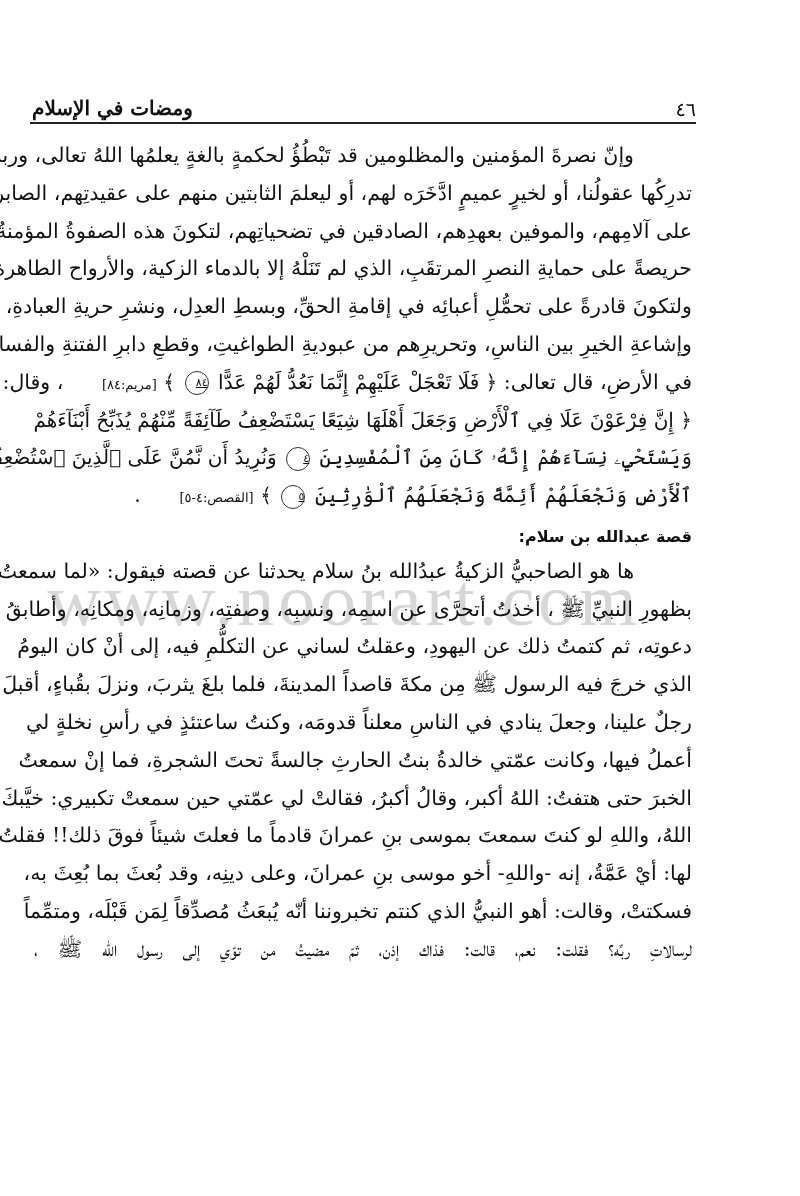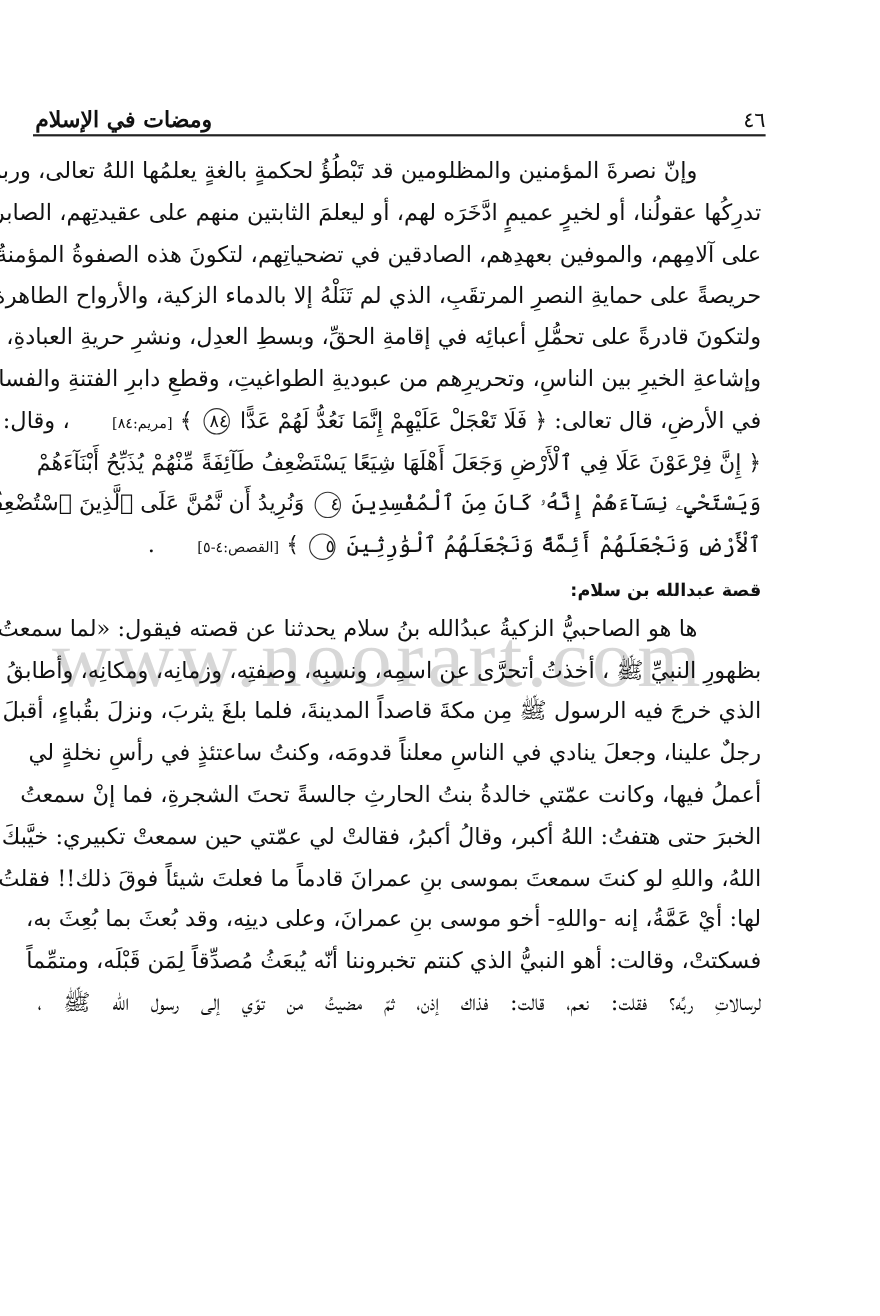--- a/index.html
+++ b/index.html
@@ -63,25 +63,26 @@
     }
     .line.last { text-align-last: right; }
     .line.indent { padding-right: 58px; }
     .quran { font-size: 20px; }
     .ref { font-size: 13px; padding-left: 32px; }
     .ayah-num {
       display: inline-block;
       width: 22px; height: 22px;
       border: 1.5px solid #333;
       border-radius: 50%;
-      font-size: 16px;
+      font-size: 11px;
       line-height: 22px;
       text-align: center;
       vertical-align: middle;
       margin: 0 3px;
+      text-decoration: underline;
     }
     .section-heading {
       display: block;
       font-family: "DejaVu Sans", "Liberation Sans", sans-serif;
       font-weight: bold;
       font-size: 16px;
       height: 37.8px;
       line-height: 44px;
       text-align: center;
     }
@@ -143,20 +144,21 @@
       <span class="ayah-num">٥</span>
       <span class="quran">﴾</span>
       <span class="ref">[القصص:٤-٥]</span>
       <span>.</span>
     </span>
 
     <span class="section-heading">قصة عبدالله بن سلام:</span>
 
     <span class="line indent">ها هو الصاحبيُّ الزكيةُ عبدُالله بنُ سلام يحدثنا عن قصته فيقول: «لما سمعتُ</span>
     <span class="line">بظهورِ النبيِّ ﷺ ، أخذتُ أتحرَّى عن اسمِه، ونسبِه، وصفتِه، وزمانِه، ومكانِه، وأطابقُ</span>
+    <span class="line">دعوتِه، ثم كتمتُ ذلك عن اليهودِ، وعقلتُ لساني عن التكلُّمِ فيه، إلى أنْ كان اليومُ</span>
     <span class="line">الذي خرجَ فيه الرسول ﷺ مِن مكةَ قاصداً المدينةَ، فلما بلغَ يثربَ، ونزلَ بقُباءٍ، أقبلَ</span>
     <span class="line">رجلٌ علينا، وجعلَ ينادي في الناسِ معلناً قدومَه، وكنتُ ساعتئذٍ في رأسِ نخلةٍ لي</span>
     <span class="line">أعملُ فيها، وكانت عمّتي خالدةُ بنتُ الحارثِ جالسةً تحتَ الشجرةِ، فما إنْ سمعتُ</span>
     <span class="line">الخبرَ حتى هتفتُ: اللهُ أكبر، وقالُ أكبرُ، فقالتْ لي عمّتي حين سمعتْ تكبيري: خيَّبكَ</span>
     <span class="line">اللهُ، واللهِ لو كنتَ سمعتَ بموسى بنِ عمرانَ قادماً ما فعلتَ شيئاً فوقَ ذلك!! فقلتُ</span>
     <span class="line">لها: أيْ عَمَّةُ، إنه -واللهِ- أخو موسى بنِ عمرانَ، وعلى دينِه، وقد بُعثَ بما بُعِثَ به،</span>
     <span class="line">فسكتتْ، وقالت: أهو النبيُّ الذي كنتم تخبروننا أنّه يُبعَثُ مُصدِّقاً لِمَن قَبْلَه، ومتمِّماً</span>
     <span class="line">لرسالاتِ ربِّه؟ فقلت: نعم، قالت: فذاك إذن، ثمّ مضيتُ من توّي إلى رسول الله ﷺ ،</span>
   </div>
 </div>

